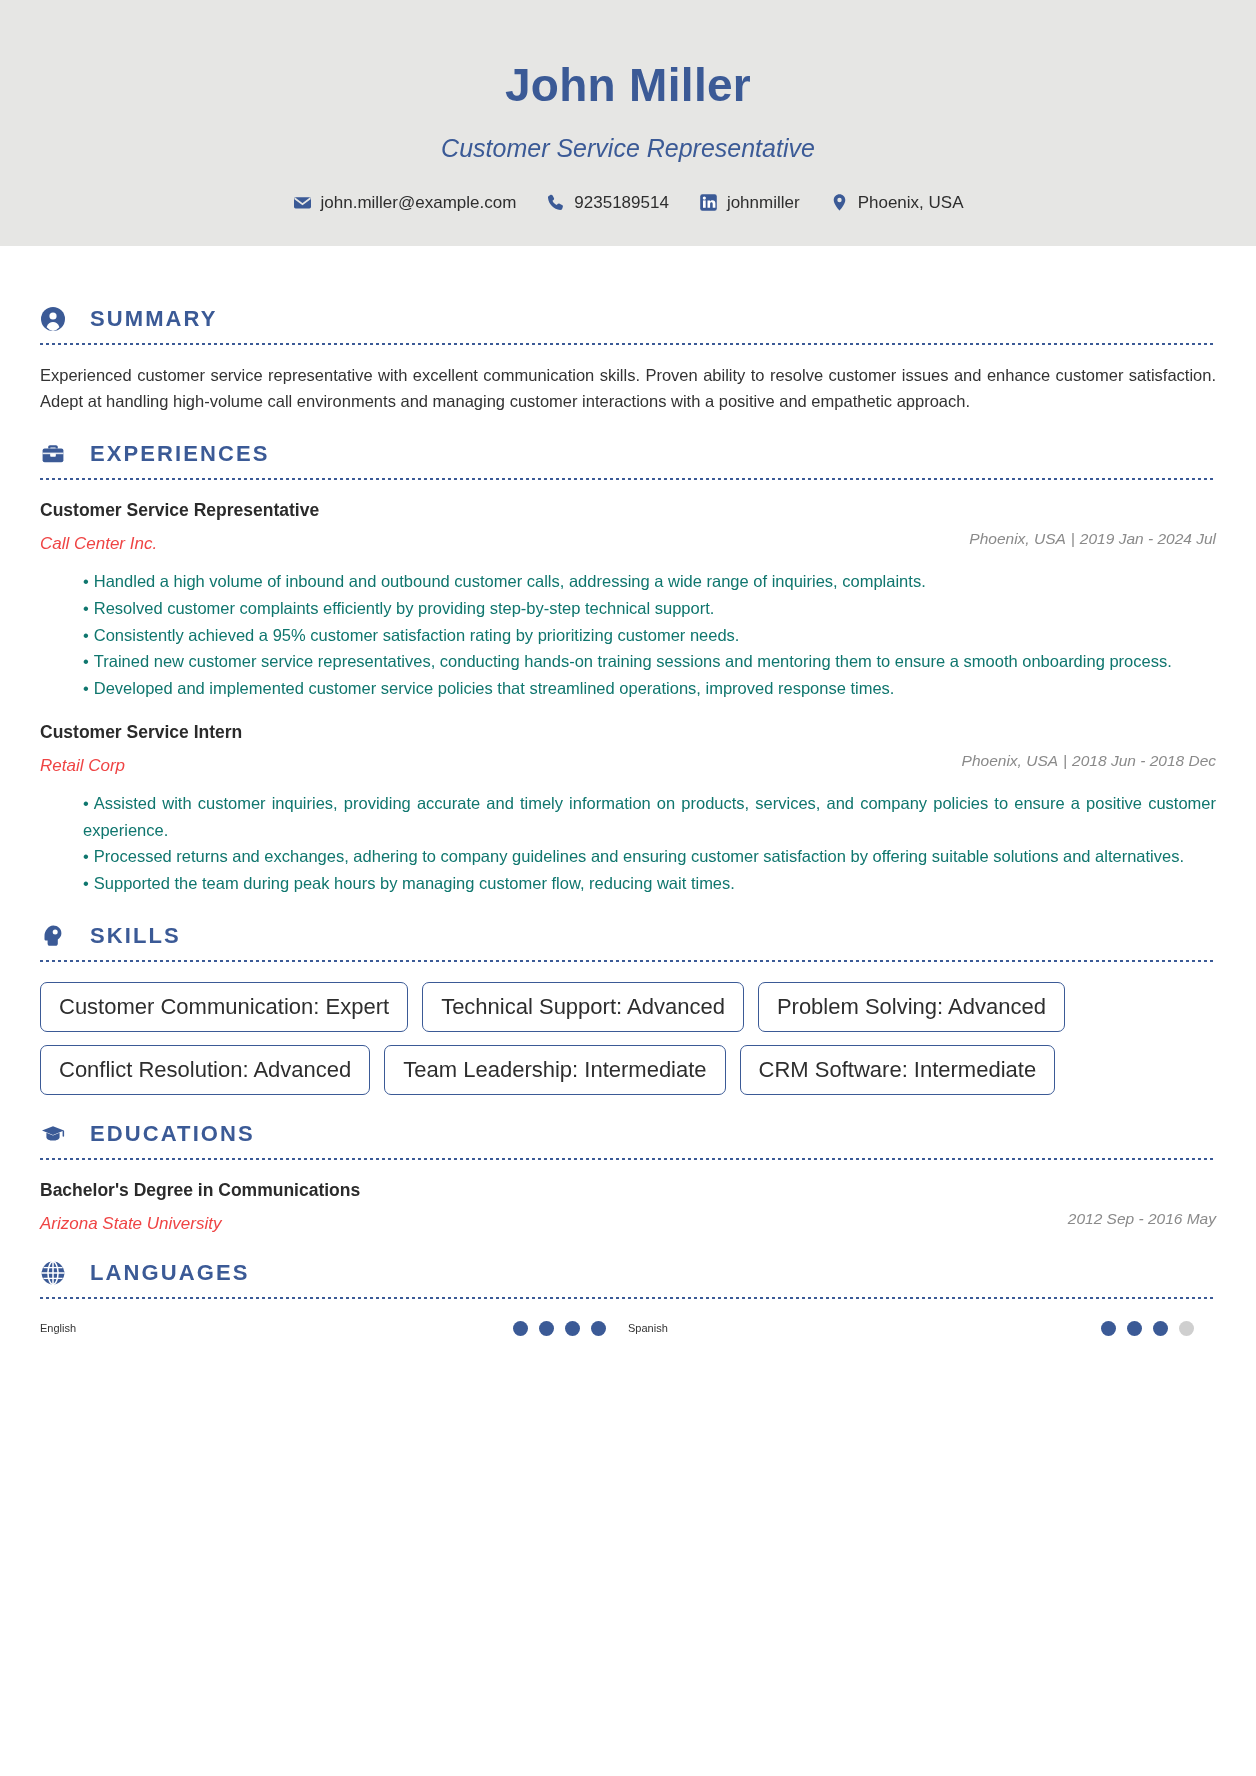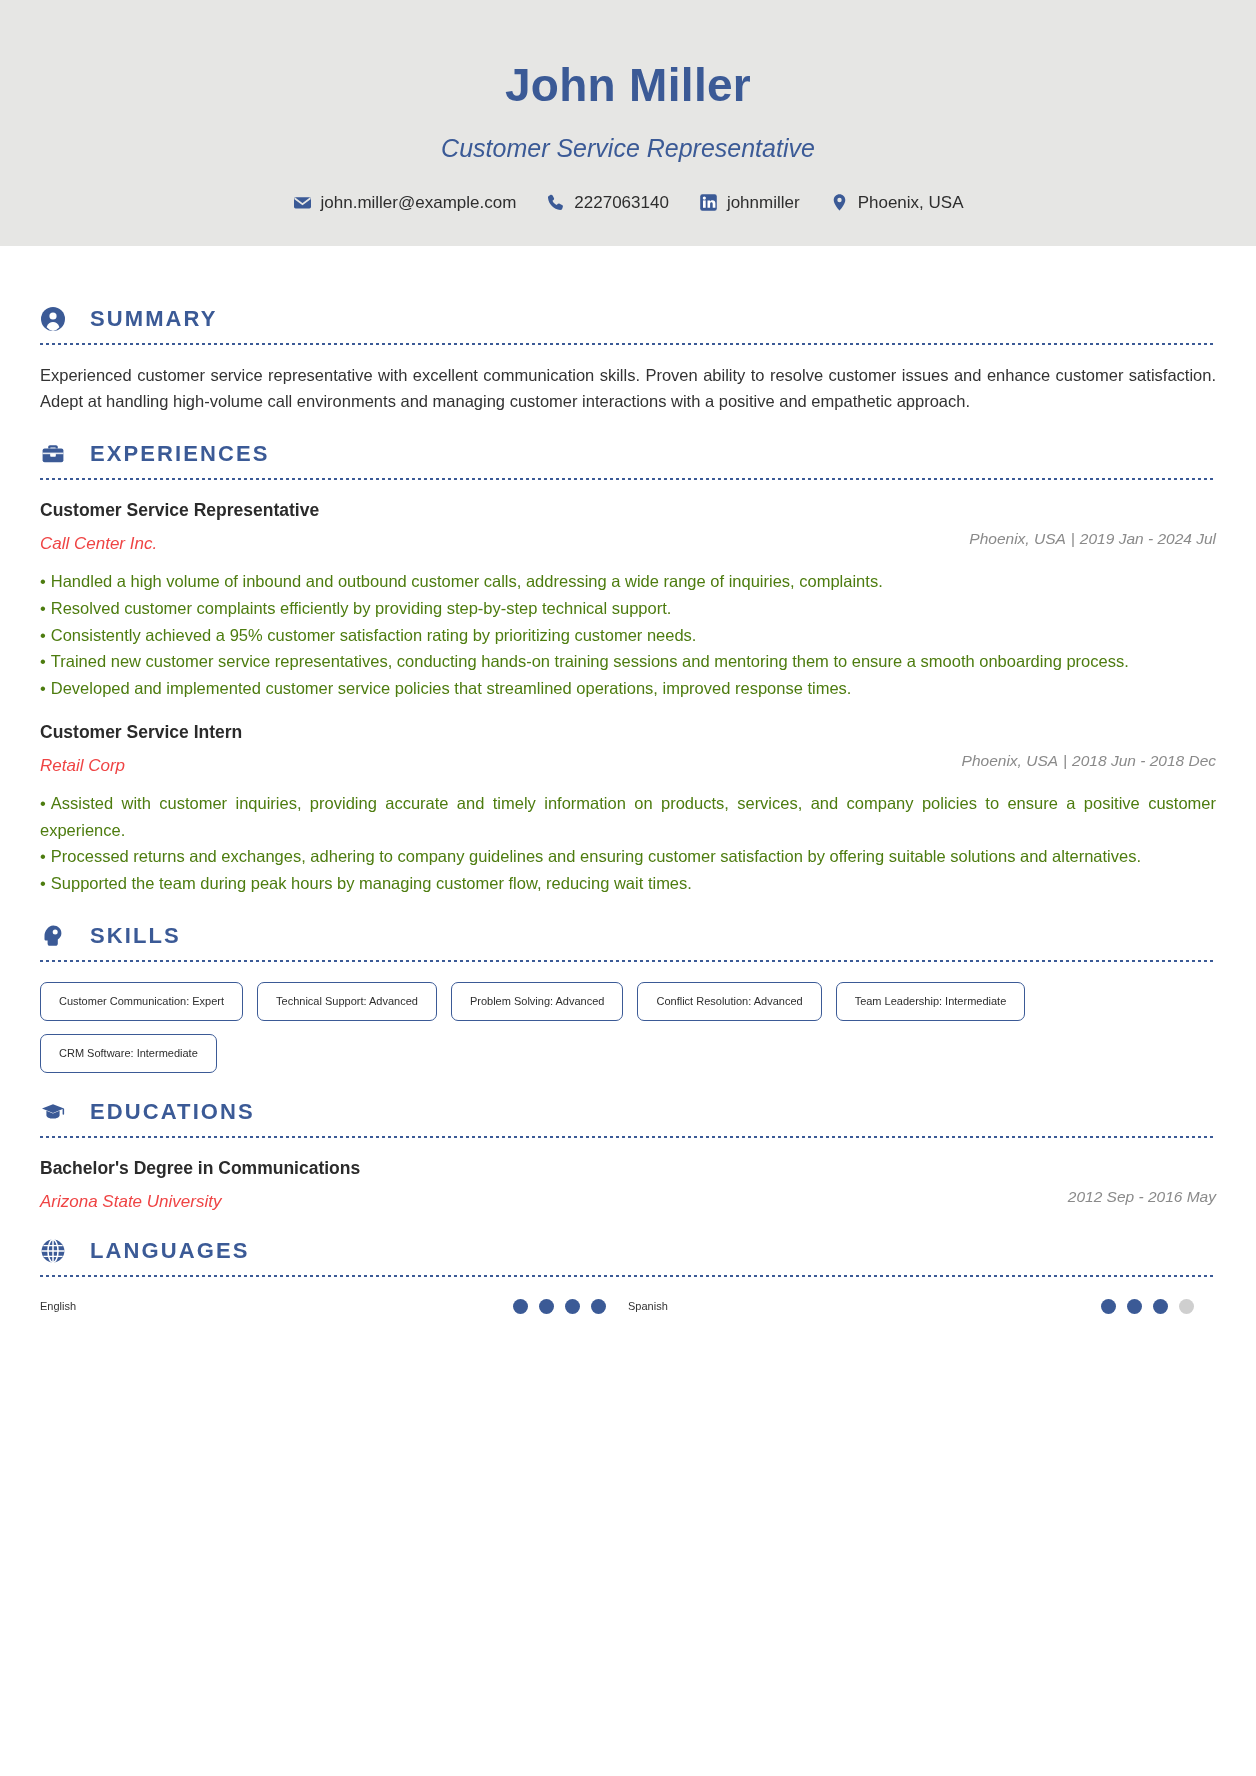--- a/index.html
+++ b/index.html
@@ -166,40 +166,41 @@
     white-space: nowrap;
     text-align: right;
   }
   .entry-meta .sep { padding: 0 5px; }
 
   .bullets { margin-top: 14px; }
 
   .bullet {
     font-size: 16.5px;
     line-height: 1.62;
-    color: #4d7c0f;
+    color: #0f766e;
     text-align: justify;
     hyphens: auto;
+    margin-left: 43px;
     -webkit-hyphens: auto;
   }
   .bullet .dot { margin-right: 5px; }
 
   
   .chips {
     margin-top: 20px;
     display: flex;
     flex-wrap: wrap;
     gap: 13px 14px;
   }
 
   .chip {
     border: 1.3px solid #3b5a96;
     border-radius: 7px;
     padding: 13px 18px;
-    font-size: 11px;
+    font-size: 22px;
     color: #2e2e2e;
     line-height: 1;
     background: #ffffff;
     white-space: nowrap;
   }
 
   
   .lang-grid {
     margin-top: 22px;
     display: flex;
@@ -254,21 +255,21 @@
             </svg>
           </span>
           <span>john.miller@example.com</span>
         </div>
         <div class="contact-item">
           <span class="ico">
             <svg width="19" height="19" viewBox="0 0 19 19">
               <path d="M4.6 1.8c.8-.3 1.6 0 2 .8l1.3 2.4c.4.7.2 1.5-.4 2l-1 .8c.8 2 2.3 3.5 4.3 4.3l.8-1c.5-.6 1.3-.8 2-.4l2.4 1.3c.8.4 1.1 1.2.8 2l-.6 1.7c-.3.8-1.1 1.3-2 1.2C7.6 16.2 2.8 11.4 2 4.7c-.1-.9.4-1.7 1.2-2z" fill="#3b5a96"></path>
             </svg>
           </span>
-          <span>2227063140</span>
+          <span>9235189514</span>
         </div>
         <div class="contact-item">
           <span class="ico">
             <svg width="19" height="19" viewBox="0 0 19 19">
               <rect x="1.2" y="1.2" width="16.6" height="16.6" rx="2.2" fill="#3b5a96"></rect>
               <rect x="4" y="7.4" width="2.7" height="7.4" fill="#ffffff"></rect>
               <circle cx="5.35" cy="5.1" r="1.6" fill="#ffffff"></circle>
               <path d="M8.5 14.8V7.4h2.6v1c.5-.8 1.4-1.2 2.4-1.2 1.8 0 2.9 1.1 2.9 3.2v4.4h-2.7v-3.9c0-1-.4-1.6-1.3-1.6-.8 0-1.3.6-1.3 1.6v3.9z" fill="#ffffff"></path>
             </svg>
           </span>

